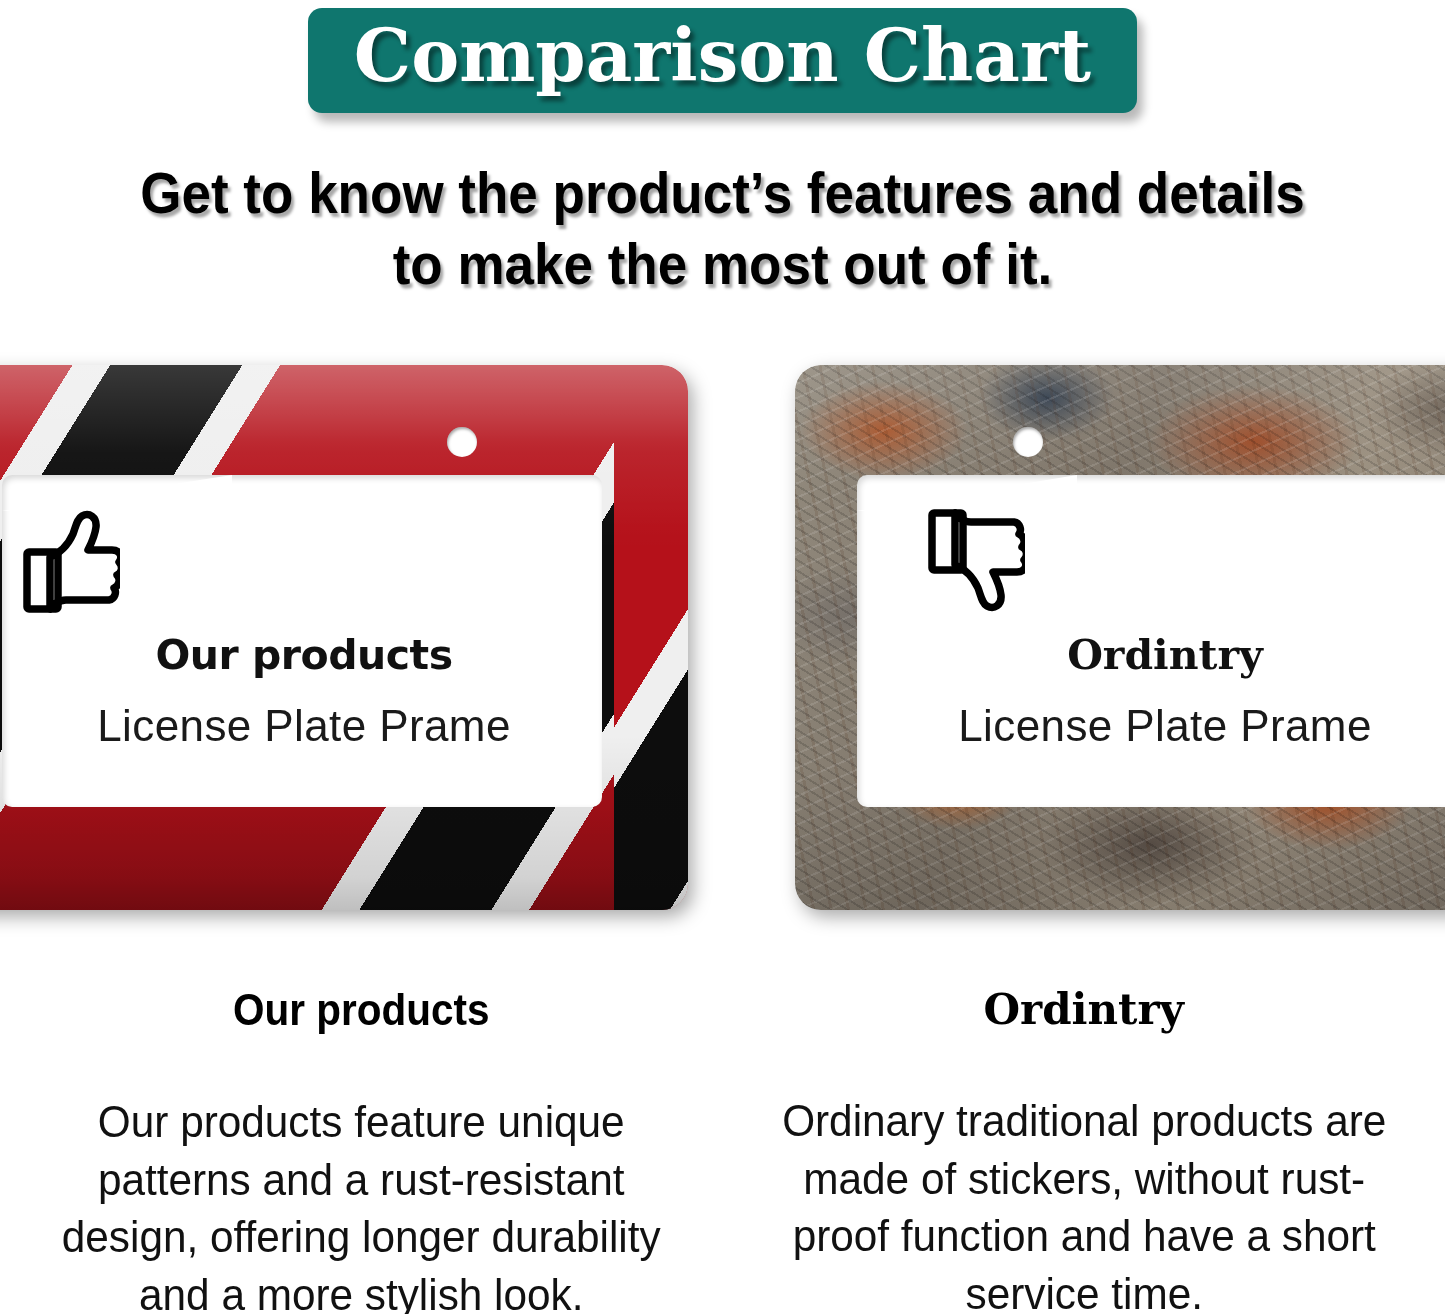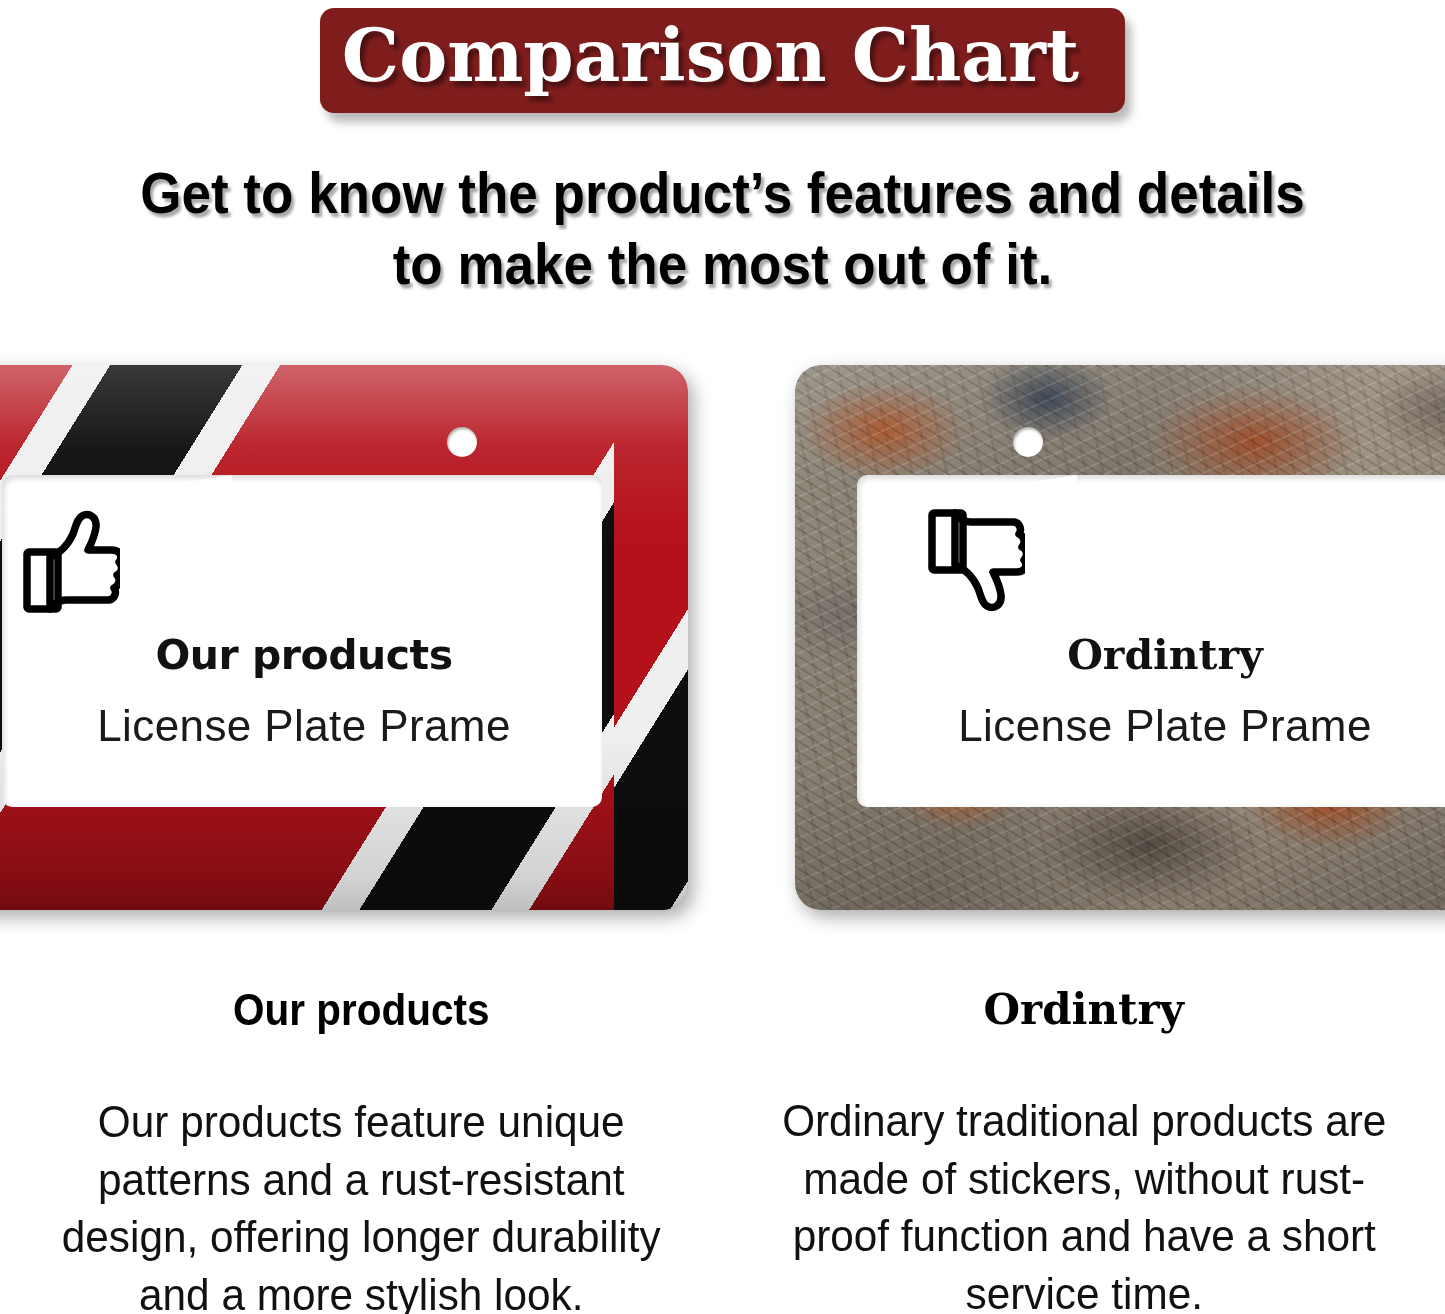--- a/index.html
+++ b/index.html
@@ -18,23 +18,23 @@
 
   
   #title-banner-wrap {
     position: absolute;
     left: 0; right: 0;
     top: 8px;
     display: flex;
     justify-content: center;
   }
   #title-banner {
-    background: #7f1d1d;
+    background: #0f766e;
     border-radius: 14px;
-    padding: 6px 46px 14px 22px;
+    padding: 6px 46px 14px 46px;
     box-shadow: 6px 9px 10px rgba(0,0,0,0.28);
   }
   #title-text {
     font-family: "DejaVu Serif", serif;
     font-weight: bold;
     font-size: 72px;
     line-height: 1.18;
     color: #ffffff;
     letter-spacing: 0px;
     white-space: nowrap;

